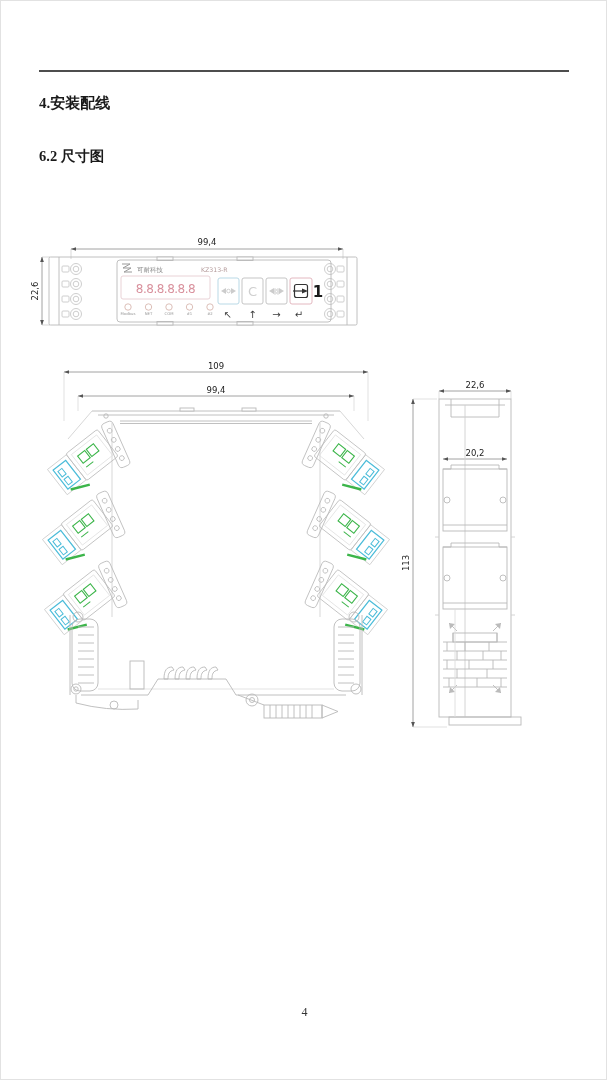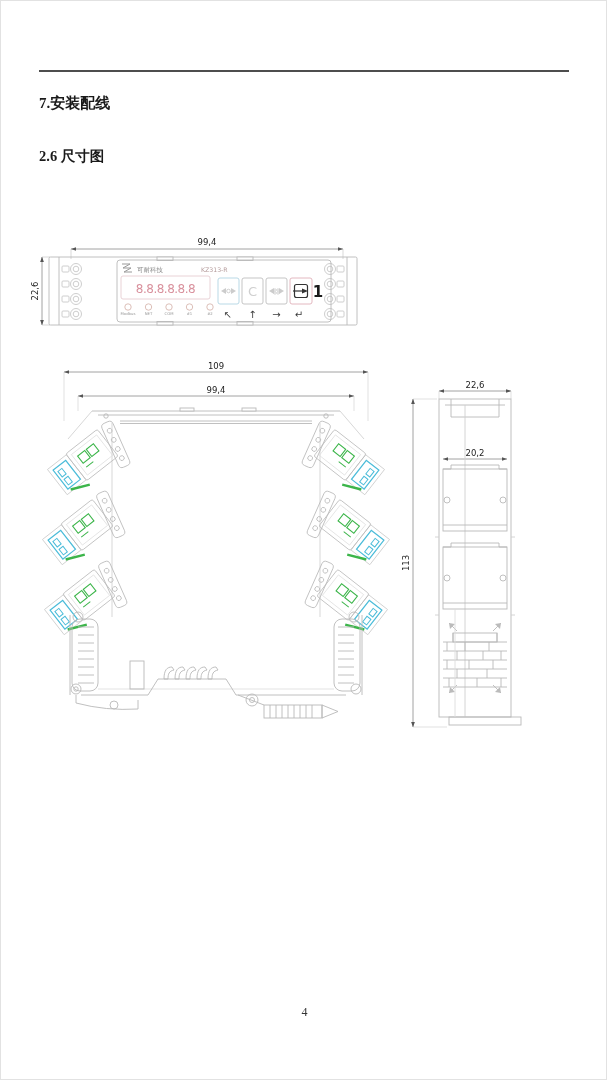--- a/index.html
+++ b/index.html
@@ -17,22 +17,22 @@
   .sv-front{left:55px;top:358px;}
   .sv-side{left:398px;top:376px;}
   text{font-family:"DejaVu Sans",sans-serif;}
 </style>
 </head>
 <body>
 
 <div class="page">
 
   <div class="top-rule"></div>
-  <div class="h-sec">7.安装配线</div>
-  <div class="h-sub">2.6 尺寸图</div>
+  <div class="h-sec">4.安装配线</div>
+  <div class="h-sub">6.2 尺寸图</div>
 
   <svg class="sv-top" width="348" height="106" viewBox="0 0 348 106">
     <defs>
       <marker id="dArr" viewBox="0 0 10 10" refX="9.5" refY="5" markerWidth="7" markerHeight="7" orient="auto-start-reverse">
         <path d="M0,1.5 L10,5 L0,8.5 z" fill="#555"></path>
       </marker>
     </defs>
 
     <g stroke="#8a8a8a" stroke-width="0.8">
       <line x1="42" y1="16" x2="314" y2="16" marker-start="url(#dArr)" marker-end="url(#dArr)"></line>

